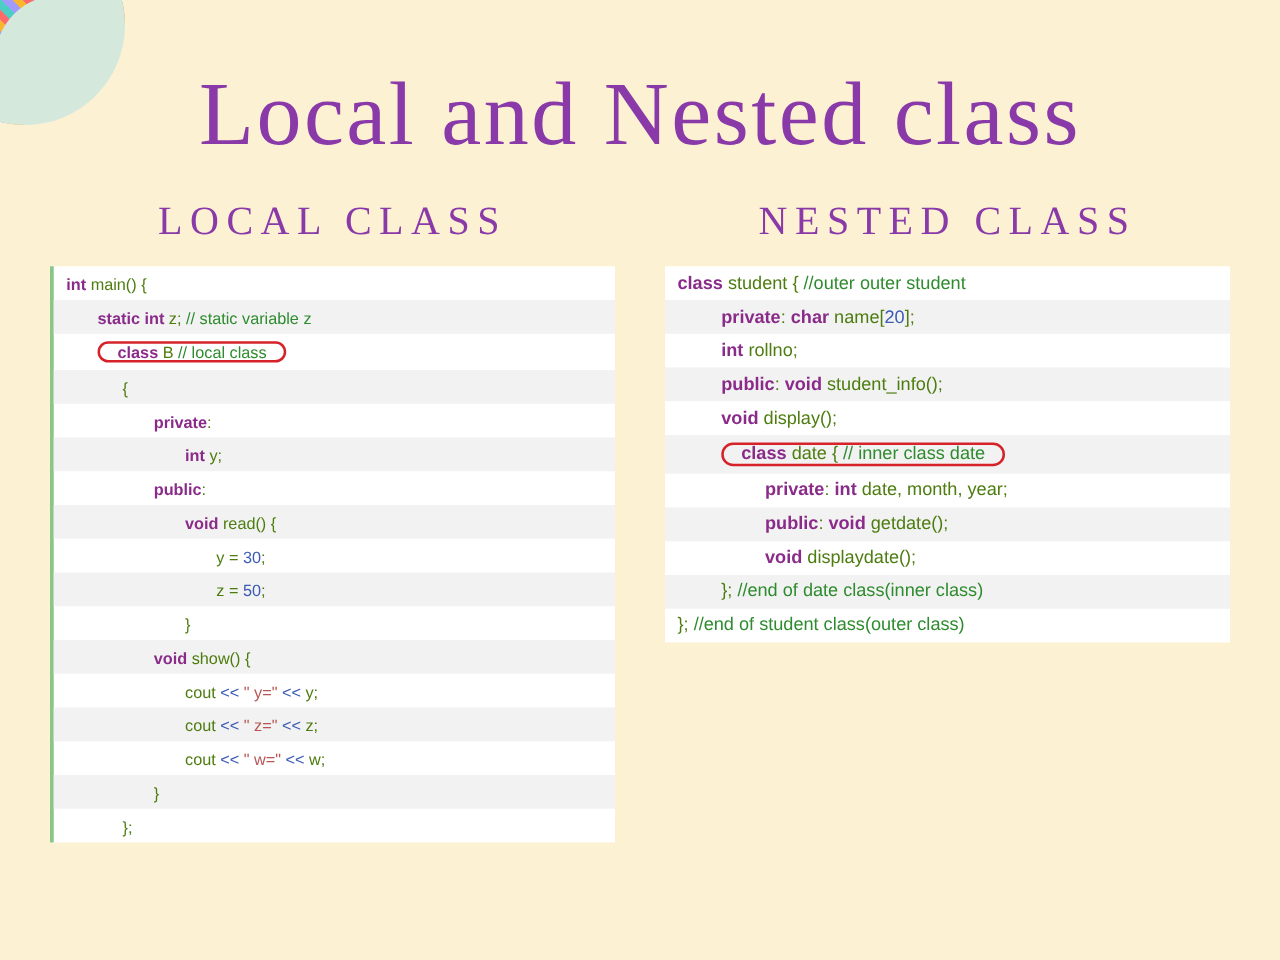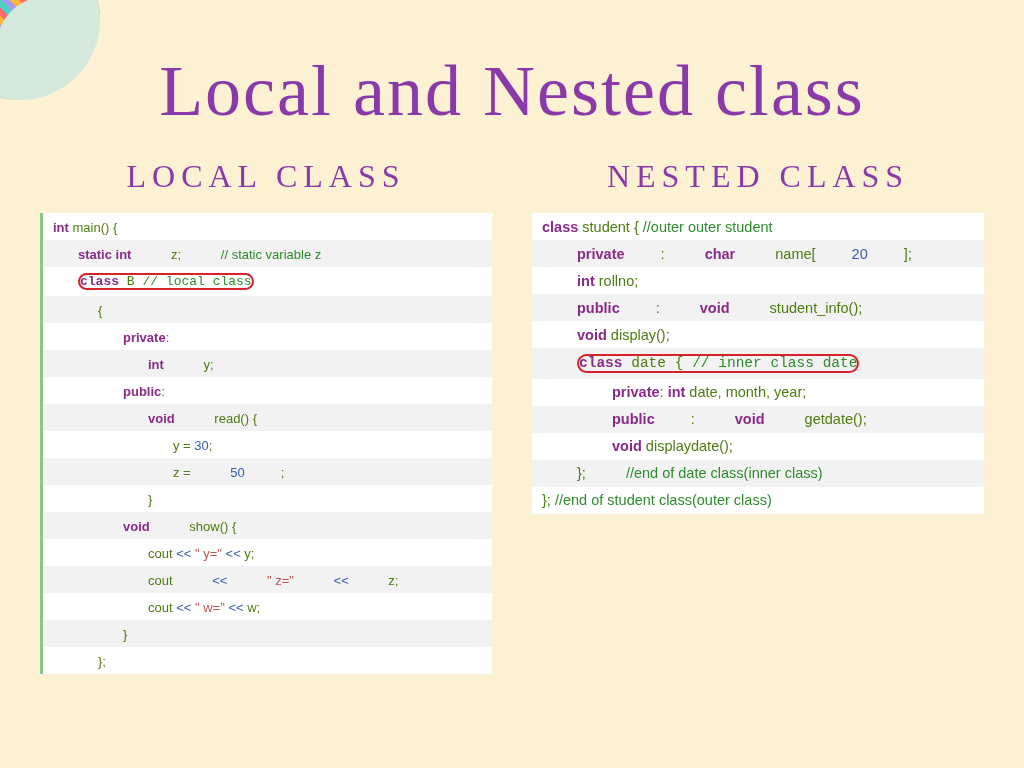--- a/index.html
+++ b/index.html
@@ -78,33 +78,32 @@
     border-left: none;
   }
   .line {
     display: flex;
     align-items: flex-end;
     padding: 6px 10px;
     min-height: 27px;
     white-space: pre;
     font-family: Verdana, sans-serif;
   }
-  .line.stripe { background: #f2f2f2; gap: 36px; }
+  .line.stripe { background: #f2f2f2; }
   .kw { color: #8a2b8a; font-weight: bold; }
   .cmt { color: #2e8b2e; }
   .ident { color: #4d7c0f; }
   .num { color: #3b5bb5; }
   .str { color: #b55; }
   .op { color: #3b5bb5; }
   .highlight {
     border: 2px solid #d6232a;
     border-radius: 10px;
-    padding: 0 0;
+    padding: 0 14px;
     display: inline-block;
-    font-family: Liberation Mono, monospace;
   }
   .ind1 { padding-left: 35px; }
   .ind2 { padding-left: 55px; }
   .ind3 { padding-left: 80px; }
   .ind4 { padding-left: 105px; }
   .ind5 { padding-left: 130px; }
   .rind1 { padding-left: 45px; }
   .rind2 { padding-left: 80px; }
 </style>
 </head>

